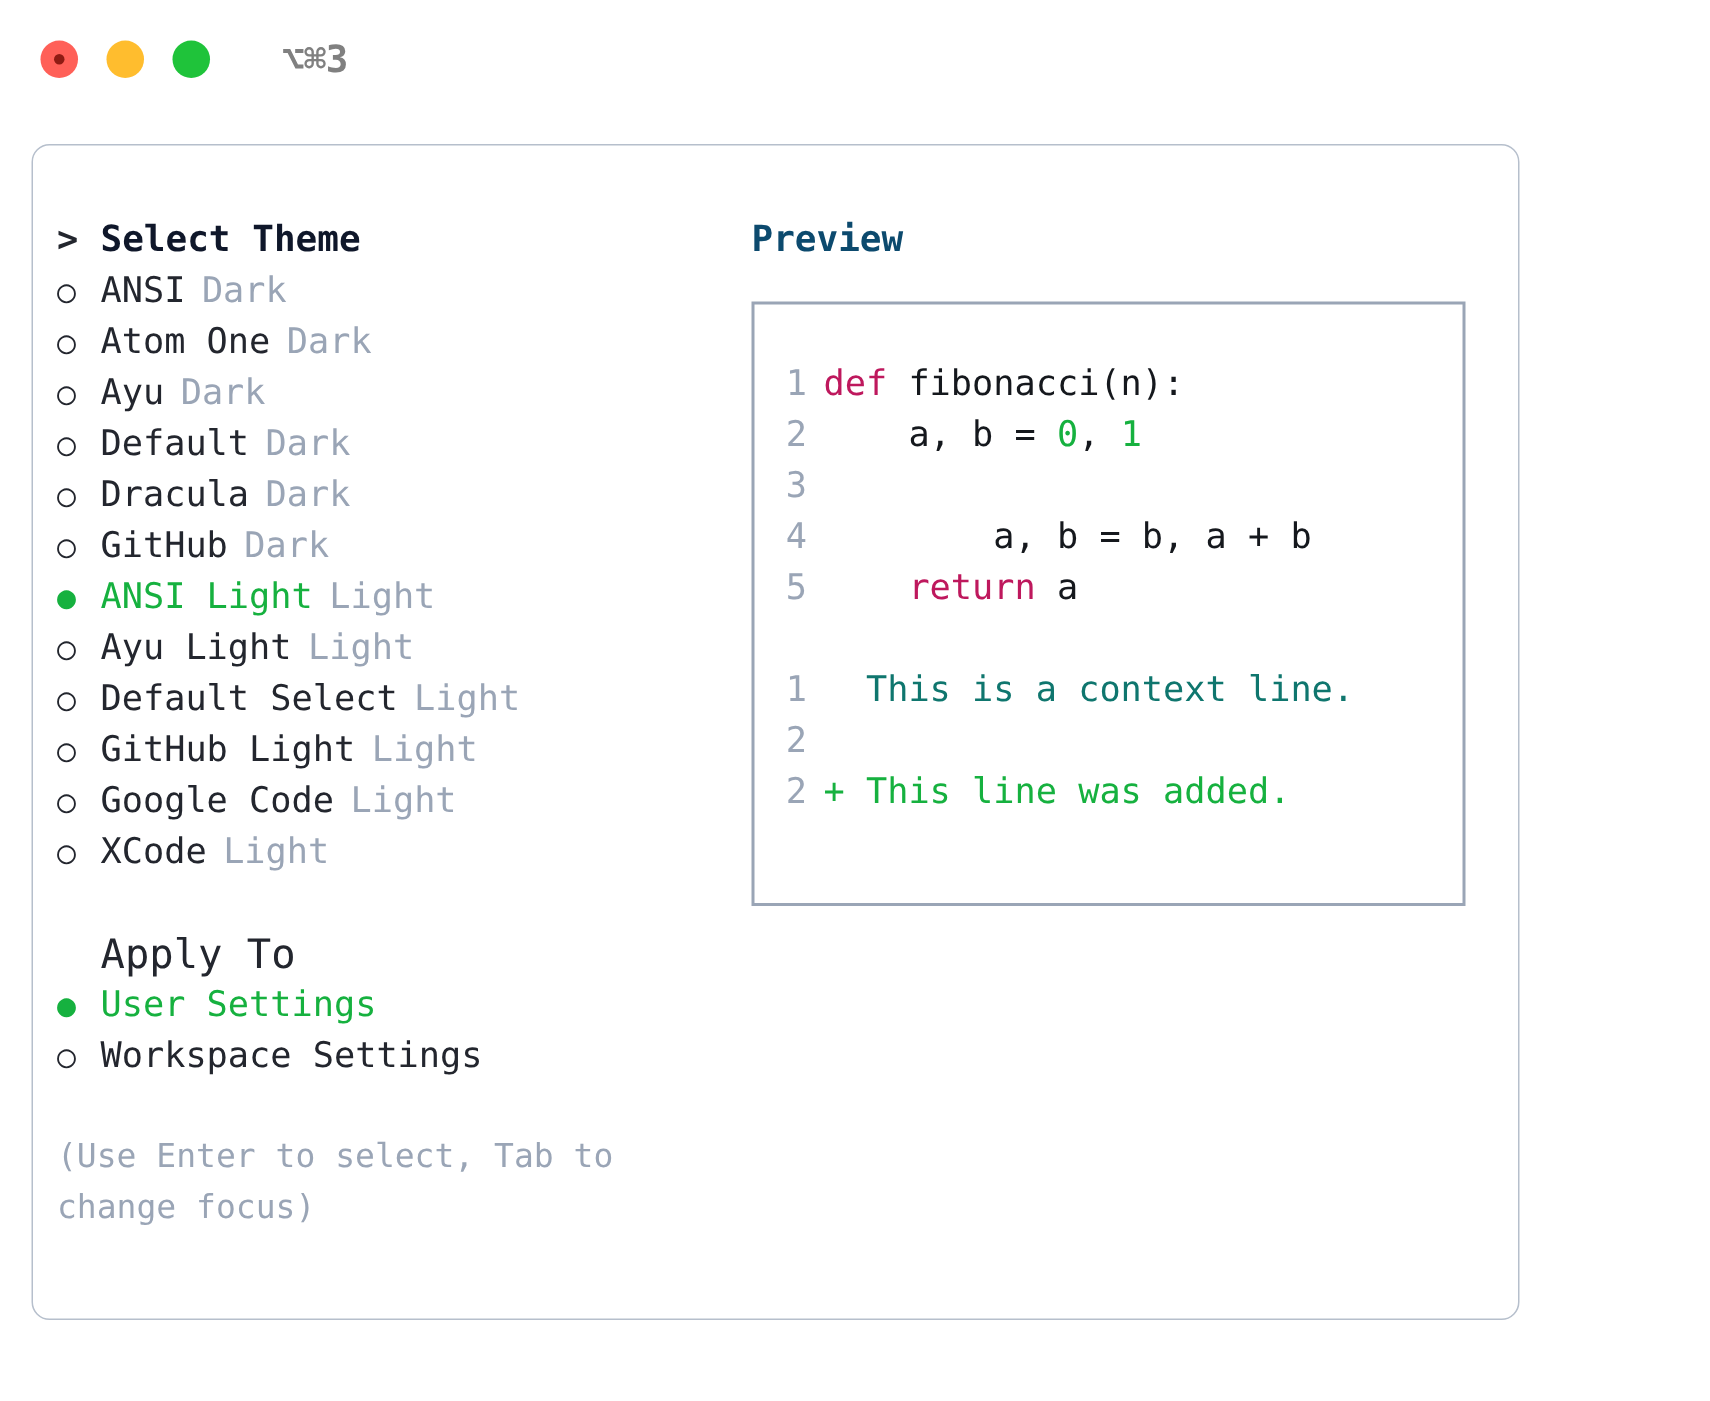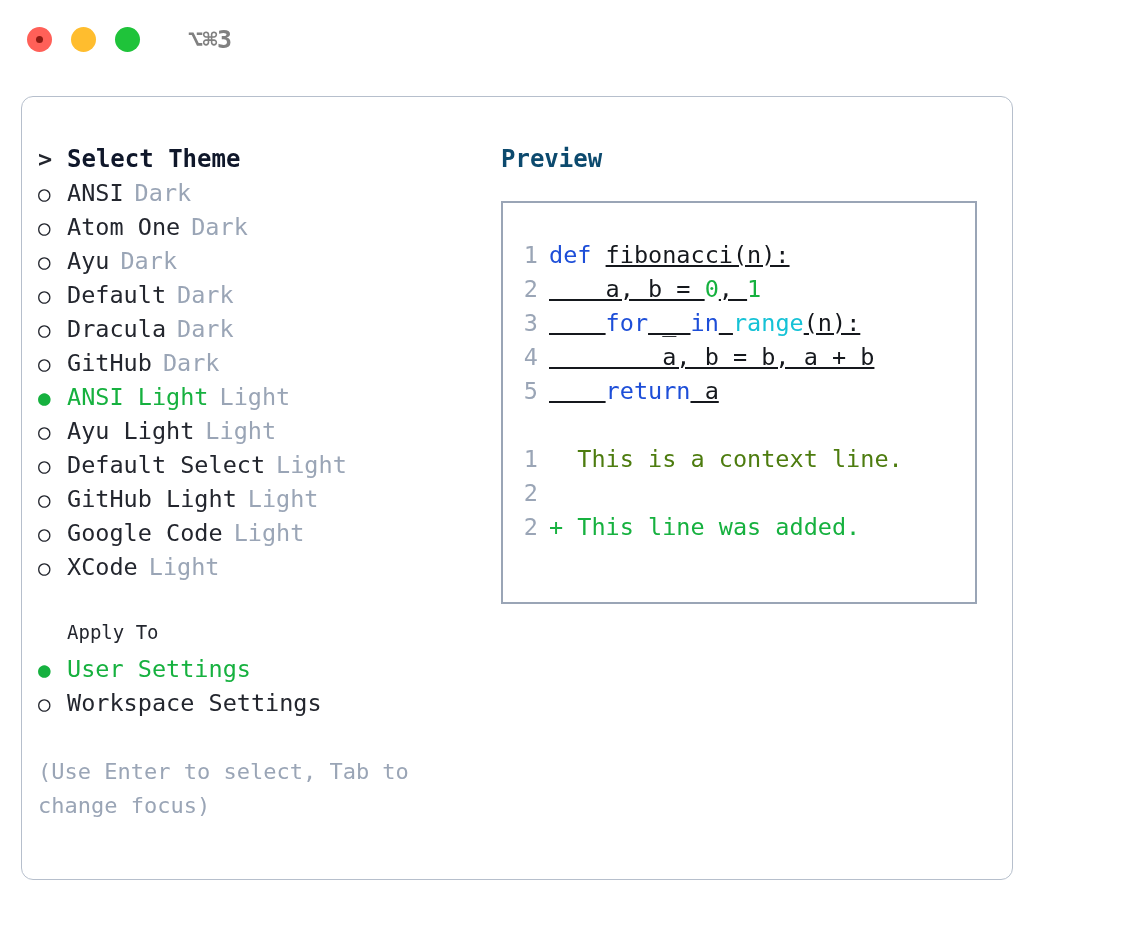--- a/index.html
+++ b/index.html
@@ -130,21 +130,21 @@
     font-size: 24px;
     color: #0f172a;
   }
 
   .section-gap { height: 34px; }
 
   .subhead {
     display: flex;
     align-items: baseline;
     height: 34px;
-    font-size: 19px;
+    font-size: 27px;
     white-space: pre;
   }
   .subhead .label { color: #23262e; }
 
   .hint {
     margin-top: 32px;
     font-size: 22px;
     line-height: 34px;
     color: #9aa5b6;
     width: 410px;
@@ -186,28 +186,28 @@
   .lineno {
     width: 46px;
     flex: none;
     text-align: right;
     color: #9aa5b6;
     padding-right: 11px;
     box-sizing: border-box;
   }
   .code-text { white-space: pre; }
 
-  .tok-kw  { color: #1d4ed8; }
+  .tok-kw  { color: #be185d; }
   .tok-fn  { color: #15c2d6; }
   .tok-num { color: #16b13f; }
-  .tok-txt { color: #15181d; text-decoration: underline; }
+  .tok-txt { color: #15181d; }
 
   .blank-line { height: 34px; }
 
-  .diff-ctx { color: #4d7c0f; }
+  .diff-ctx { color: #0f766e; }
   .diff-del { color: #c0261a; }
   .diff-add { color: #16b13f; }
 </style>
 </head>
 <body>
 
 <div class="canvas">
 
   <div class="titlebar">
     <div class="lights">
@@ -258,21 +258,21 @@
         <div class="hint">(Use Enter to select, Tab to change focus)</div>
       </div>
 
       <div class="right-col">
         <div class="preview-title">Preview</div>
 
         <div class="preview-panel">
           <div id="code-sample">
               <div class="code-line"><span class="lineno">1</span><span class="code-text"><span class="tok-kw">def </span><span class="tok-txt">fibonacci(n):</span></span></div>
               <div class="code-line"><span class="lineno">2</span><span class="code-text"><span class="tok-txt">    a, b = </span><span class="tok-num">0</span><span class="tok-txt">, </span><span class="tok-num">1</span></span></div>
-              <div class="code-line"><span class="lineno">3</span><span class="code-text"><span class="tok-txt">    </span><span class="tok-kw">for</span><span class="tok-txt"> _ </span><span class="tok-kw">in</span><span class="tok-txt"> </span><span class="tok-fn">range</span><span class="tok-txt">(n):</span></span></div>
+              <div class="code-line"><span class="lineno">3</span></div>
               <div class="code-line"><span class="lineno">4</span><span class="code-text"><span class="tok-txt">        a, b = b, a + b</span></span></div>
               <div class="code-line"><span class="lineno">5</span><span class="code-text"><span class="tok-txt">    </span><span class="tok-kw">return</span><span class="tok-txt"> a</span></span></div>
             </div>
           <div class="blank-line"></div>
           <div id="diff-sample">
               <div class="code-line"><span class="lineno">1</span><span class="code-text diff-ctx">  This is a context line.</span></div>
               <div class="code-line"><span class="lineno">2</span></div>
               <div class="code-line"><span class="lineno">2</span><span class="code-text diff-add">+ This line was added.</span></div>
             </div>
         </div>

